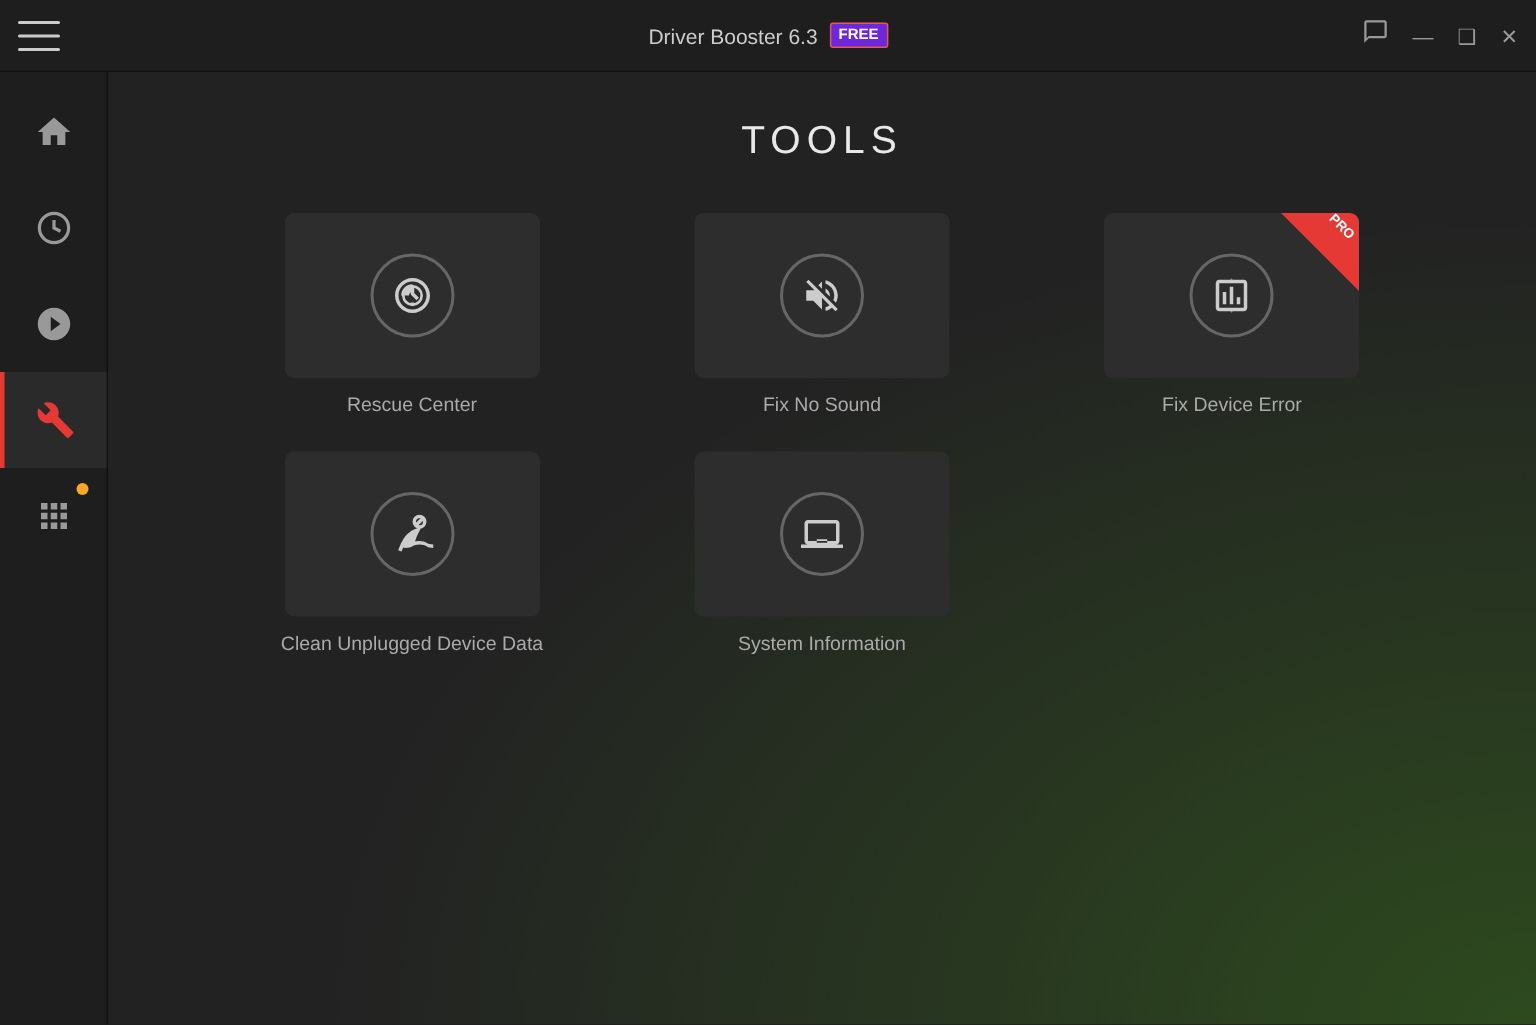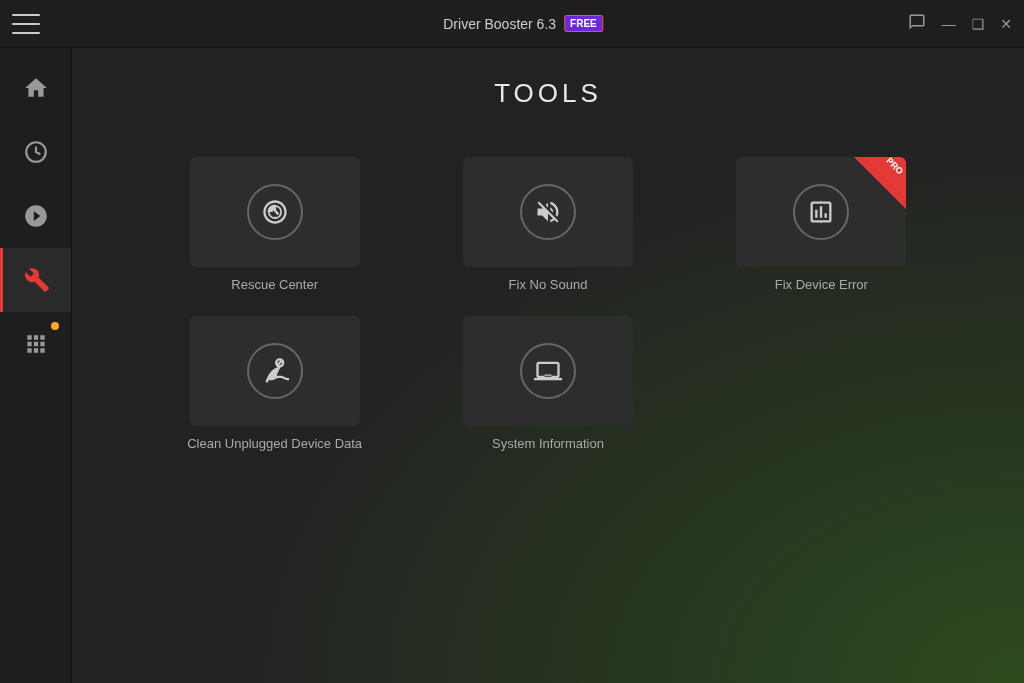--- a/index.html
+++ b/index.html
@@ -40,21 +40,20 @@
       background: #ccc;
       border-radius: 1px;
     }
     .title-bar-center {
       position: absolute;
       left: 50%;
       transform: translateX(-50%);
       display: flex;
       align-items: center;
       gap: 8px;
-      margin-left: 11px;
     }
     .app-title {
       color: #ccc;
       font-size: 14px;
       font-weight: 400;
     }
     .free-badge {
       background: #6d28d9;
       color: white;
       font-size: 10px;
@@ -133,21 +132,21 @@
       overflow-y: auto;
       background-image: radial-gradient(ellipse at bottom right, #2d4a1e 0%, #222222 60%);
     }
 
     .page-title {
       text-align: center;
       color: #e8e8e8;
       font-size: 26px;
       font-weight: 300;
       letter-spacing: 4px;
-      margin-bottom: 48px;
+      margin-bottom: 33px;
     }
 
     .tools-grid {
       display: grid;
       grid-template-columns: repeat(3, 1fr);
       gap: 24px 40px;
       max-width: 780px;
       margin: 0 auto;
     }
 

